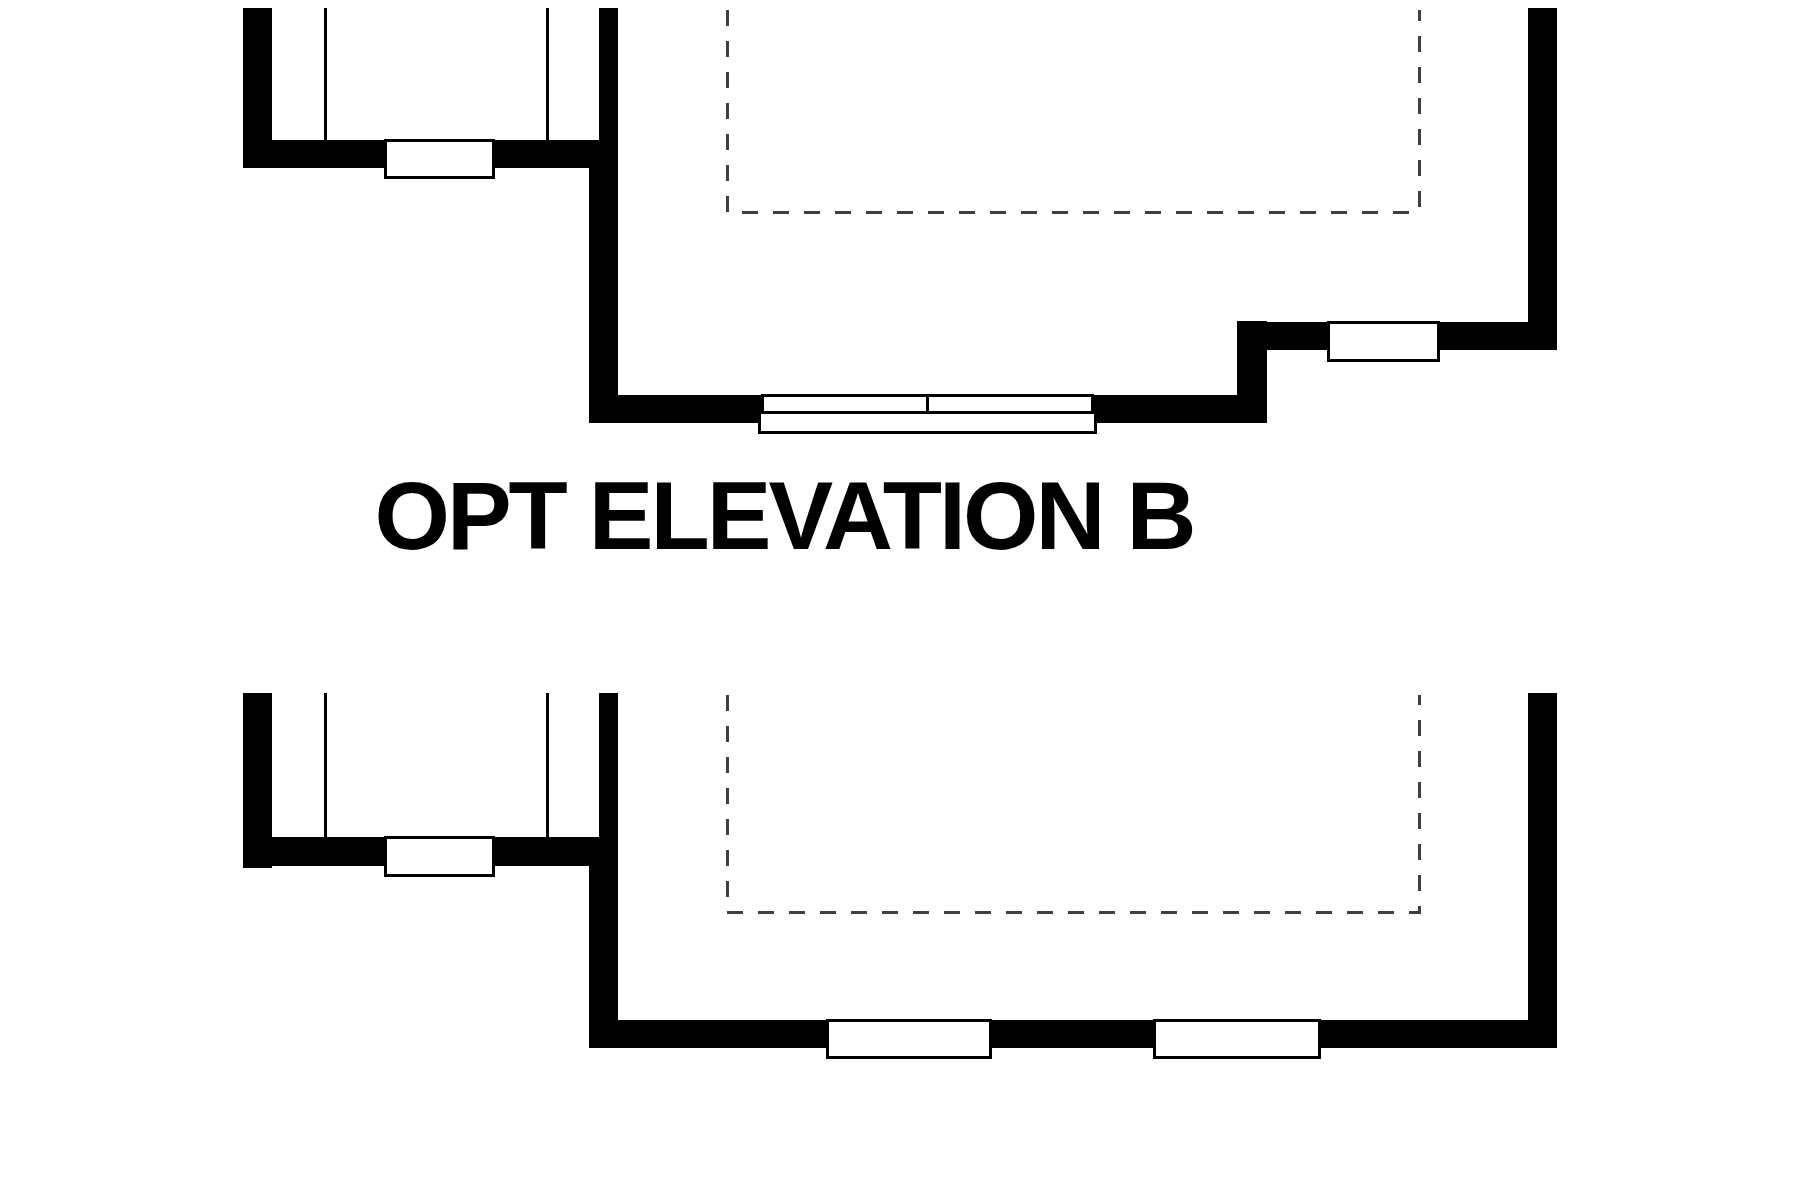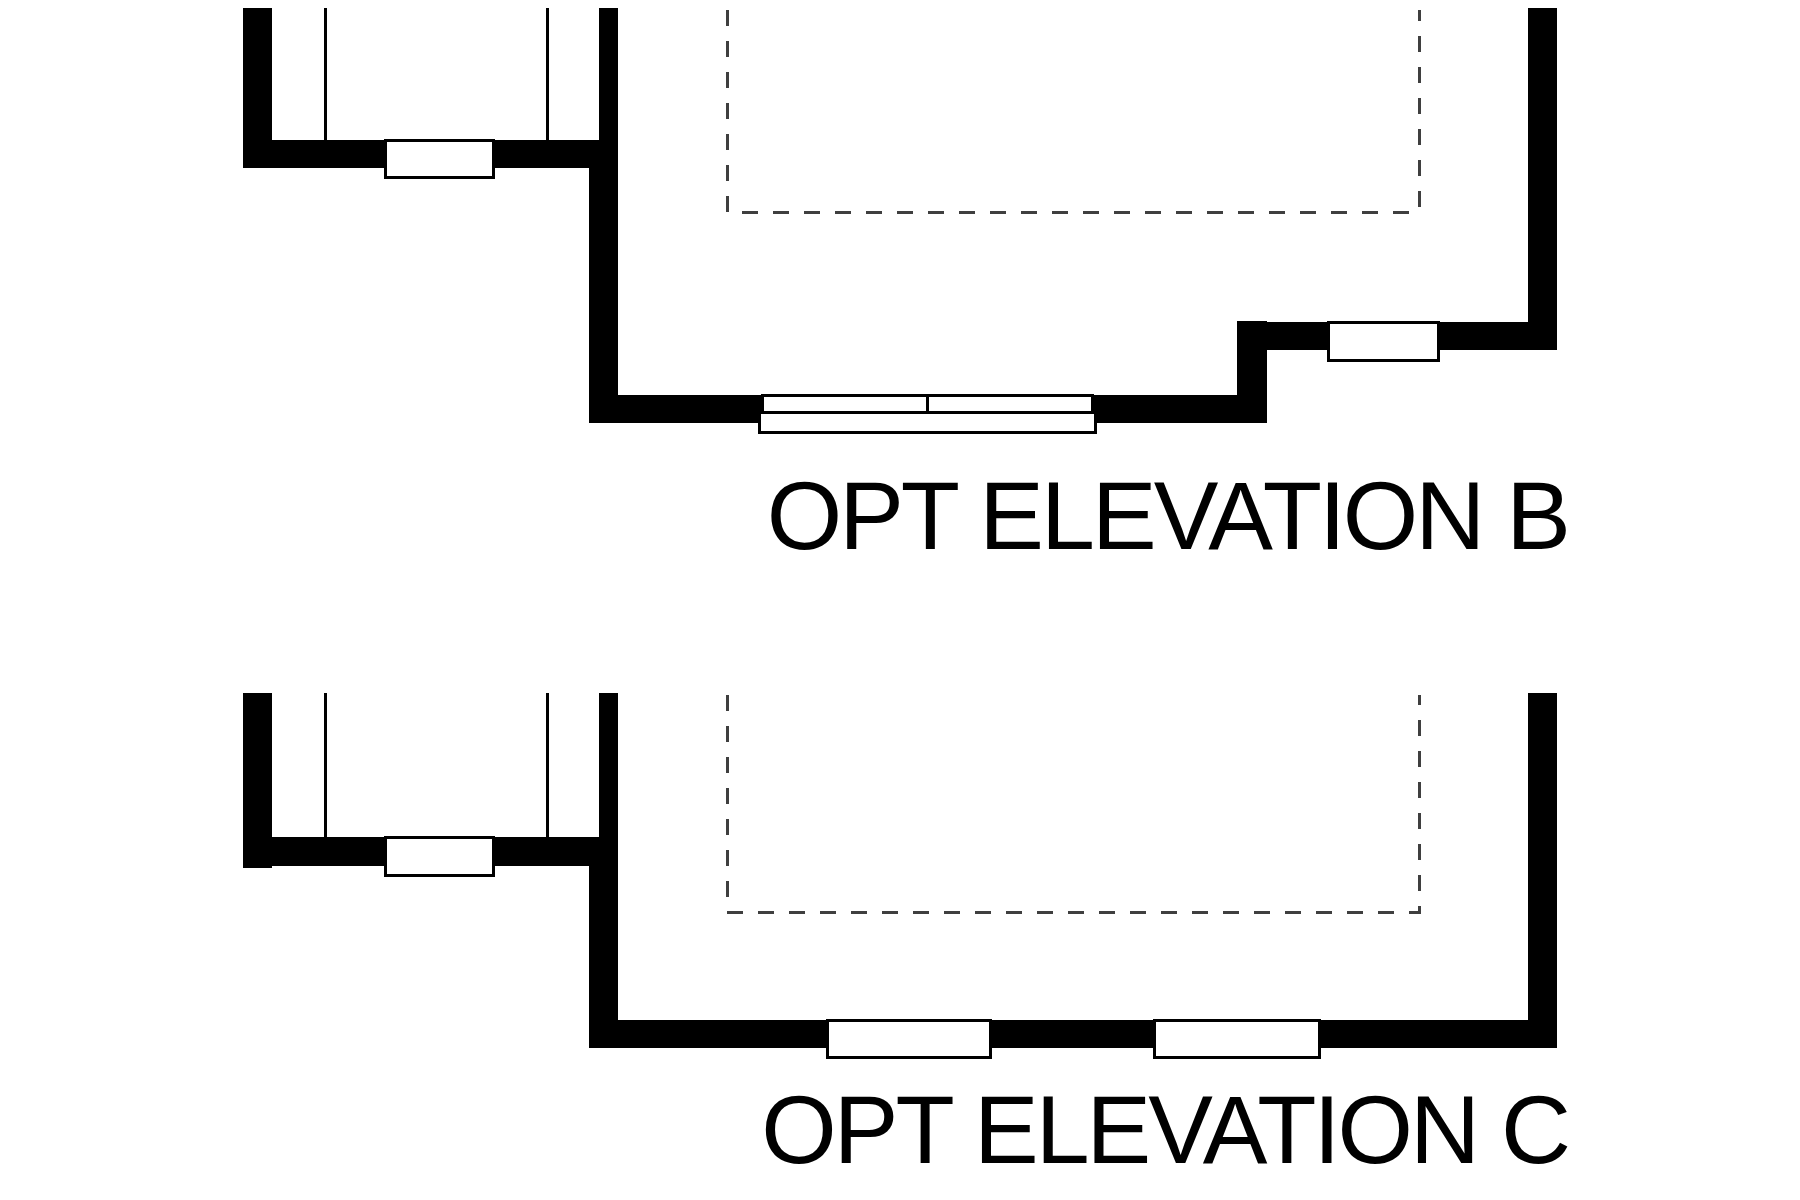--- a/index.html
+++ b/index.html
@@ -20,22 +20,22 @@
     left: 0;
     top: 0;
     width: 1800px;
     height: 1200px;
     shape-rendering: crispEdges;
   }
   .elevation-title {
     position: absolute;
     left: 0;
     width: 1568px;
-    text-align: right;
-    font-weight: 400;
+    text-align: center;
+    font-weight: 700;
     font-size: 97px;
     line-height: 1;
     letter-spacing: -3px;
     color: #000000;
     white-space: nowrap;
   }
   .title-b { top: 467px; }
   .title-c { top: 1081px; }
 </style>
 </head>
@@ -72,14 +72,13 @@
         <rect x="546" y="693" width="3" height="144" fill="#000000"></rect>
         <path d="M727 695 L727 912 L1419 912 L1419 695" fill="none" stroke="#3f3f3f" stroke-width="3" stroke-dasharray="16 15"></path>
         <rect x="385" y="837" width="108" height="38" fill="#ffffff" stroke="#000000" stroke-width="3"></rect>
         <rect x="827" y="1020" width="163" height="37" fill="#ffffff" stroke="#000000" stroke-width="3"></rect>
         <rect x="1154" y="1020" width="165" height="37" fill="#ffffff" stroke="#000000" stroke-width="3"></rect>
       </g>
     </svg>
 
   <div class="elevation-title title-b">OPT ELEVATION B</div>
 
-  <div class="elevation-title title-c">OPT ELEVATION C</div>
 </div>
 
 </body></html>

